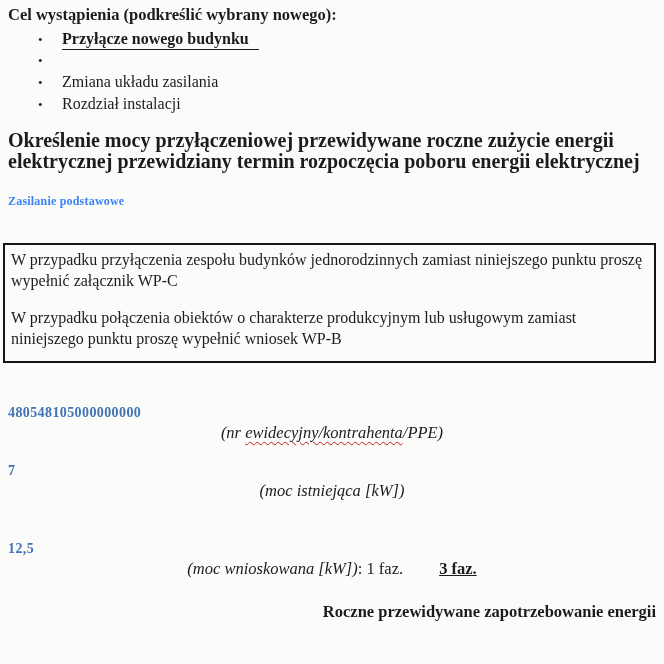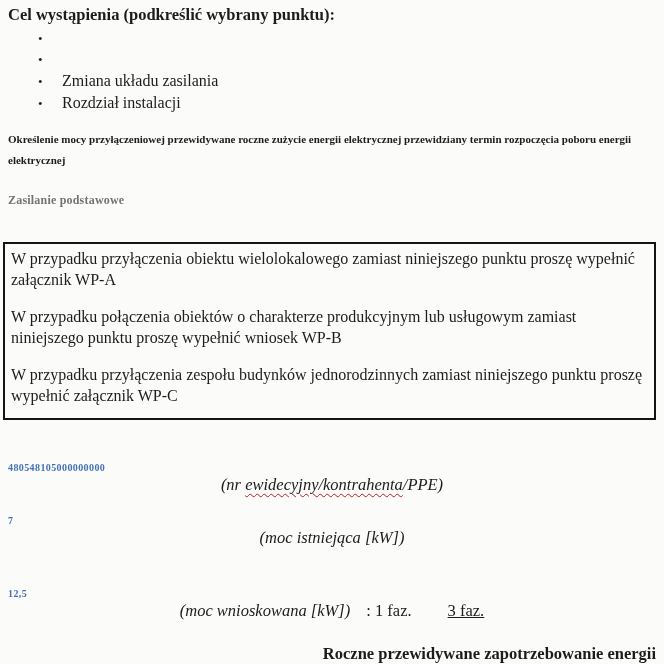--- a/index.html
+++ b/index.html
@@ -29,111 +29,111 @@
   .bullets li.selected .bullet-label {
     font-weight: bold;
     border-bottom: 1.6px solid #1c1c1c;
     padding-right: 10px;
   }
 
   .intro {
     font-weight: bold;
     margin: 15px 0 0 0;
     line-height: 21px;
-    font-size: 11px;
+    font-size: 20px;
     max-width: 650px;
   }
 
   .supply-note {
     margin-top: 22px;
-    color: #737373;
+    color: #3b82f6;
     font-weight: bold;
     font-size: 12px;
     letter-spacing: 0.2px;
   }
 
   .info-box {
     margin: 34px 0 0 -5px;
     border: 2px solid #141414;
     padding: 4px 10px 12px 6px;
     line-height: 21px;
   }
   .info-box p { margin: 0 0 16px 0; }
   .info-box p:last-child { margin-bottom: 0; }
 
   .field-value {
     color: #4372b5;
     font-weight: bold;
-    font-size: 10px;
+    font-size: 14px;
     letter-spacing: 0.4px;
   }
   .v-ppe { margin-top: 42px; }
   .g2 { margin-top: 20px; }
   .g3 { margin-top: 40px; }
 
   .field-label {
     font-style: italic;
     margin: 1px 0 0 0;
     line-height: 21px;
     font-size: 16.5px;
     text-align: center;
   }
   .wavy {
     text-decoration-line: underline;
     text-decoration-style: wavy;
     text-decoration-color: #bf1c1c;
     text-decoration-thickness: 1px;
     text-underline-offset: 3px;
   }
-  .upright { font-style: normal; padding-left: 16px; }
+  .upright { font-style: normal; }
   .phase3 {
     font-style: normal;
-    font-weight: normal;
+    font-weight: bold;
     text-decoration: underline;
     margin-left: 36px;
   }
 
   .footer-heading {
     font-weight: bold;
     font-size: 16.5px;
     margin: 22px 0 0 0;
     line-height: 21px;
     text-align: right;
   }
 </style>
 </head>
 <body>
 
-<h1 class="heading">Cel wystąpienia (podkreślić wybrany punktu):</h1>
+<h1 class="heading">Cel wystąpienia (podkreślić wybrany nowego):</h1>
 
 <ul class="bullets">
   <li class="selected">
     <span class="bullet-dot">•</span>
+    <span class="bullet-label">Przyłącze nowego budynku</span>
   </li>
   <li>
     <span class="bullet-dot">•</span>
   </li>
   <li>
     <span class="bullet-dot">•</span>
     <span class="bullet-label">Zmiana układu zasilania</span>
   </li>
   <li>
     <span class="bullet-dot">•</span>
     <span class="bullet-label">Rozdział instalacji</span>
   </li>
 </ul>
 
 <p class="intro">Określenie mocy przyłączeniowej przewidywane roczne zużycie energii elektrycznej przewidziany termin rozpoczęcia poboru energii elektrycznej</p>
 
 <div class="supply-note">Zasilanie podstawowe</div>
 
 <div class="info-box">
-  <p>W przypadku przyłączenia obiektu wielolokalowego zamiast niniejszego punktu proszę wypełnić załącznik WP-A</p>
+  <p>W przypadku przyłączenia zespołu budynków jednorodzinnych zamiast niniejszego punktu proszę wypełnić załącznik WP-C</p>
   <p>W przypadku połączenia obiektów o charakterze produkcyjnym lub usługowym zamiast niniejszego punktu proszę wypełnić wniosek WP-B</p>
-  <p>W przypadku przyłączenia zespołu budynków jednorodzinnych zamiast niniejszego punktu proszę wypełnić załącznik WP-C</p>
 </div>
 
 <div class="field-value v-ppe">480548105000000000</div>
 <p class="field-label"><span>(nr </span><span class="wavy">ewidecyjny/kontrahenta</span><span>/PPE)</span></p>
 
 <div class="field-value g2">7</div>
 <p class="field-label">(moc istniejąca [kW])</p>
 
 <div class="field-value g3">12,5</div>
 <p class="field-label"><span>(moc wnioskowana [kW])</span><span class="upright">: 1 faz.</span><span class="phase3">3 faz.</span></p>

